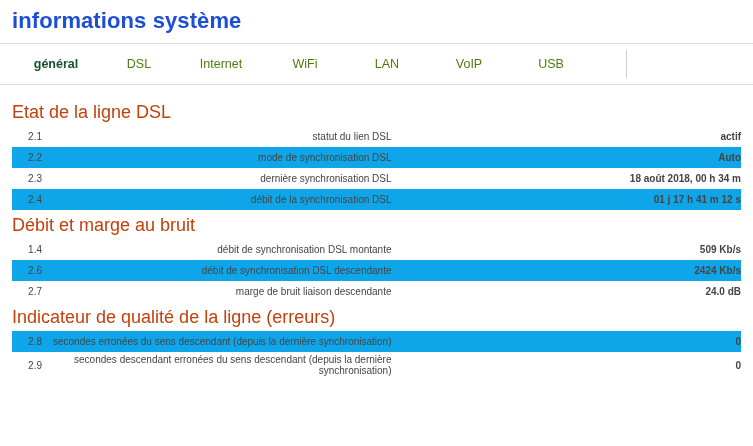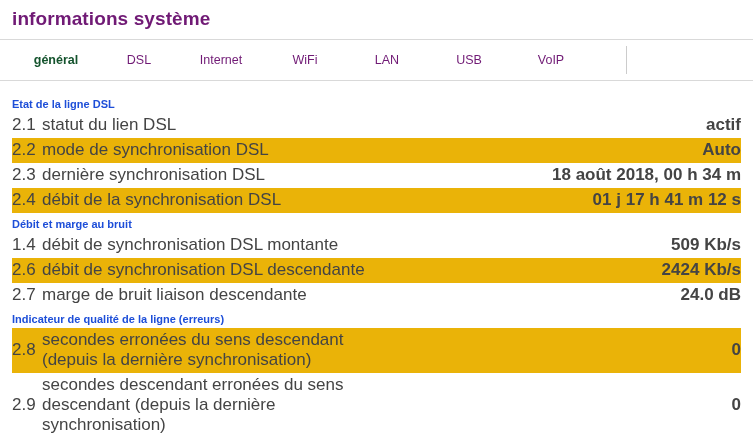--- a/index.html
+++ b/index.html
@@ -14,42 +14,42 @@
     color: #333333;
     overflow: hidden;
   }
   .page {
     position: relative;
     width: 753px;
     height: 446px;
     box-sizing: border-box;
   }
   .page-title {
-    font-size: 19px;
+    font-size: 22px;
     font-weight: bold;
-    color: #701a75;
+    color: #1d4ed8;
     padding: 8px 0 0 12px;
     letter-spacing: 0.1px;
   }
   .title-rule {
     height: 1px;
     background: #d9d9d9;
     margin: 9px 0 0 0;
   }
   .tabs {
     display: flex;
     align-items: flex-end;
     height: 40px;
     padding: 0;
     margin: 0 0 0 12px;
     position: relative;
   }
   .tab {
     font-size: 12.5px;
-    color: #701a75;
+    color: #4d7c0f;
     padding: 0 0 0 0;
     line-height: 40px;
     white-space: nowrap;
     cursor: pointer;
   }
   .tab.active {
     font-weight: bold;
     color: #14532d;
   }
   .tab-slot {
@@ -66,43 +66,44 @@
   }
   .tabs-rule {
     height: 1px;
     background: #d9d9d9;
     margin-top: 0;
   }
   .content {
     padding: 14px 12px 0 12px;
   }
   .section-head {
-    font-size: 11px;
-    font-weight: bold;
-    color: #1d4ed8;
+    font-size: 18px;
+    font-weight: normal;
+    color: #c2410c;
     margin: 0 0 3px 0;
     padding-top: 3px;
   }
   .section-head.spaced {
     margin-top: 2px;
   }
   table.rows {
     width: 100%;
     border-collapse: collapse;
     table-layout: fixed;
   }
   table.rows tr.alt td {
-    background: #eab308;
+    background: #0ea5e9;
   }
   table.rows td {
-    font-size: 17px;
+    font-size: 10px;
     color: #444444;
     padding: 2px 0 3px 0;
     height: 16px;
     vertical-align: middle;
+    text-align: right;
   }
   td.idx {
     width: 30px;
     padding-left: 2px;
     color: #444444;
   }
   td.lbl {
     padding-left: 6px;
   }
   td.val {
@@ -131,24 +132,24 @@
       <div class="tab-slot" style="width: 86px;">
         <div class="tab">Internet</div>
       </div>
       <div class="tab-slot" style="width: 82px;">
         <div class="tab">WiFi</div>
       </div>
       <div class="tab-slot" style="width: 82px;">
         <div class="tab">LAN</div>
       </div>
       <div class="tab-slot" style="width: 82px;">
+        <div class="tab">VoIP</div>
+      </div>
+      <div class="tab-slot" style="width: 82px;">
         <div class="tab">USB</div>
-      </div>
-      <div class="tab-slot" style="width: 82px;">
-        <div class="tab">VoIP</div>
       </div>
       <div class="tab-end-divider"></div>
     </div>
   <div class="tabs-rule"></div>
 
   <div class="content" id="content-area">
       <div class="section-head">Etat de la ligne DSL</div>
       <table class="rows">
         <tbody>
           <tr>

